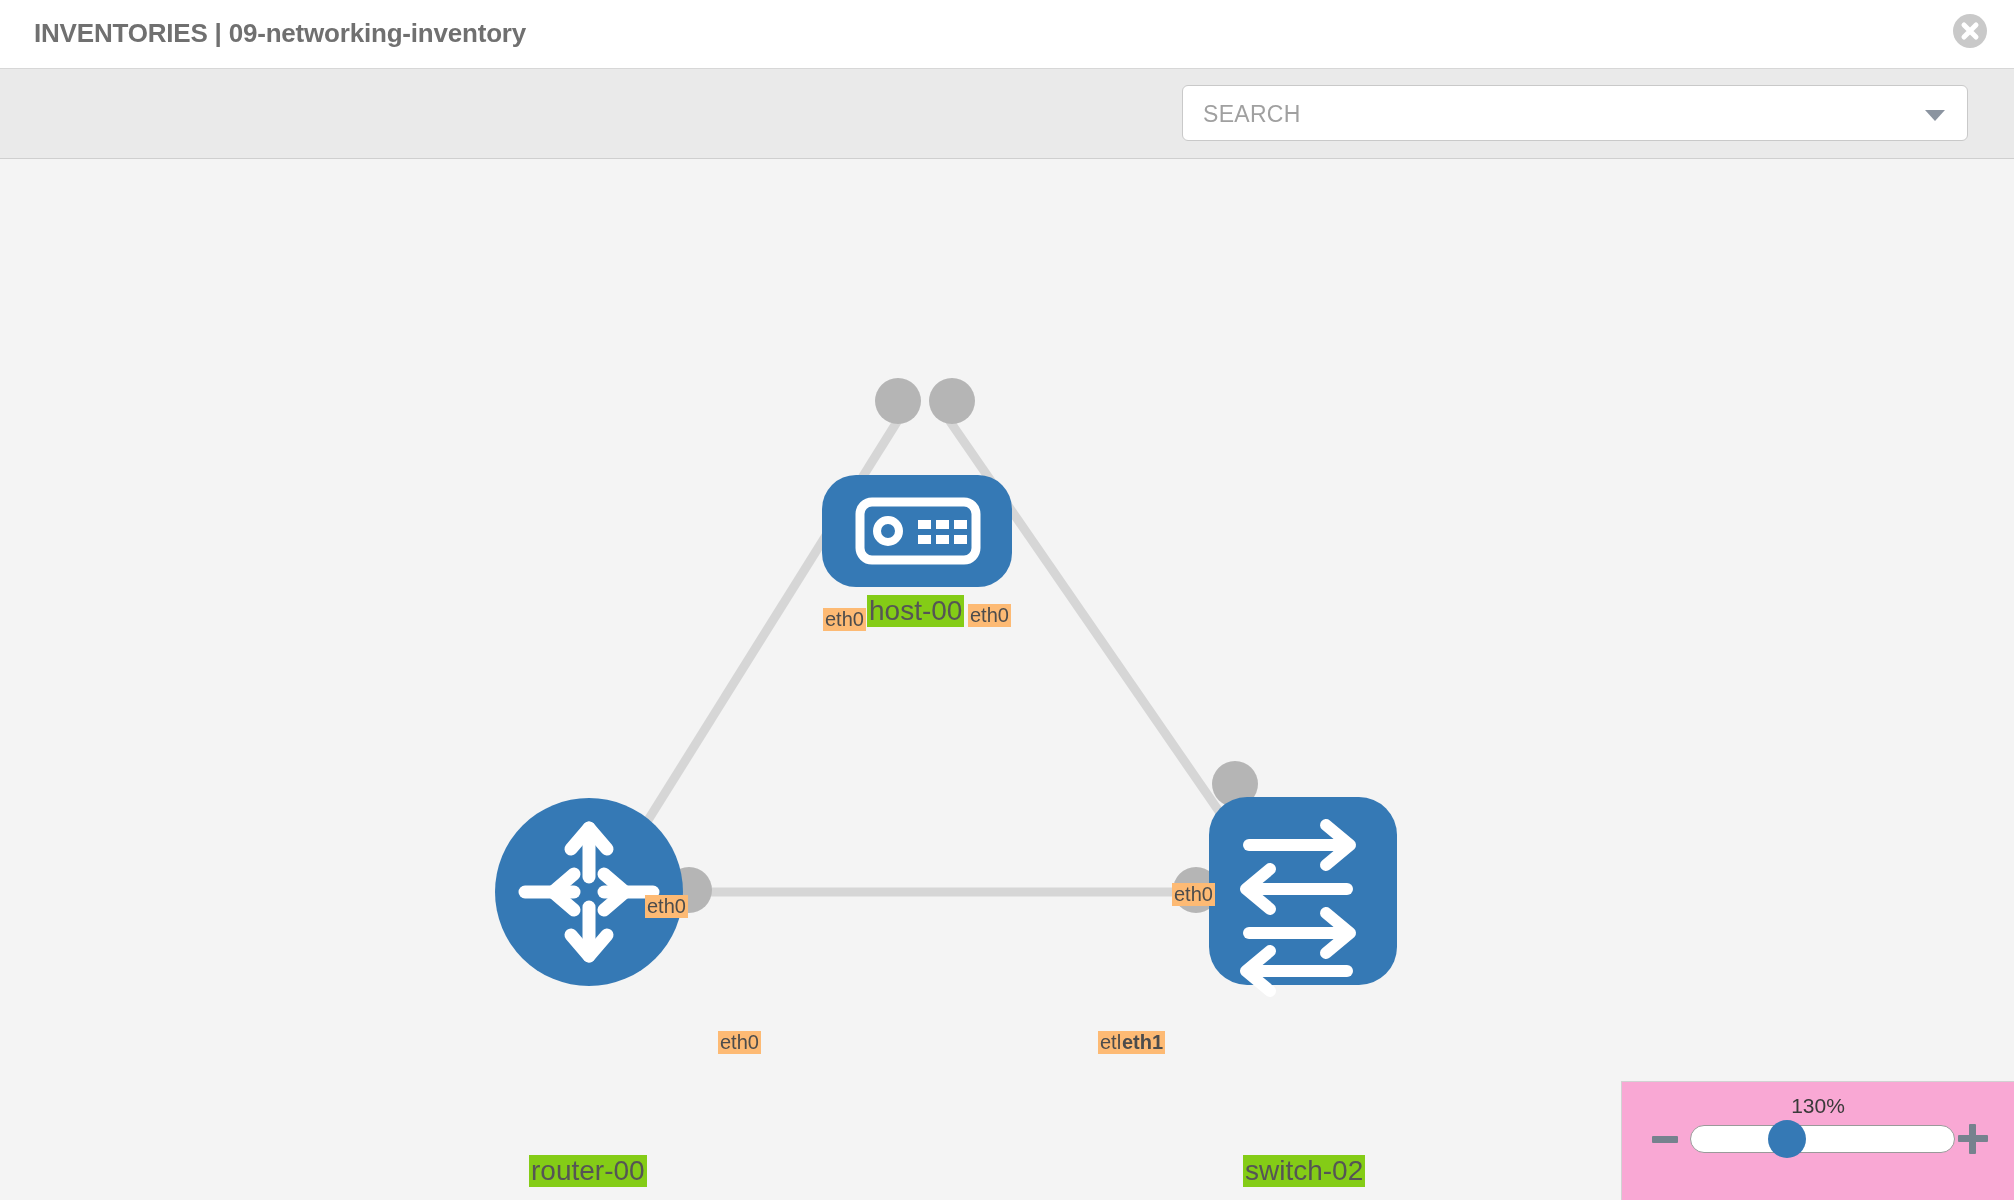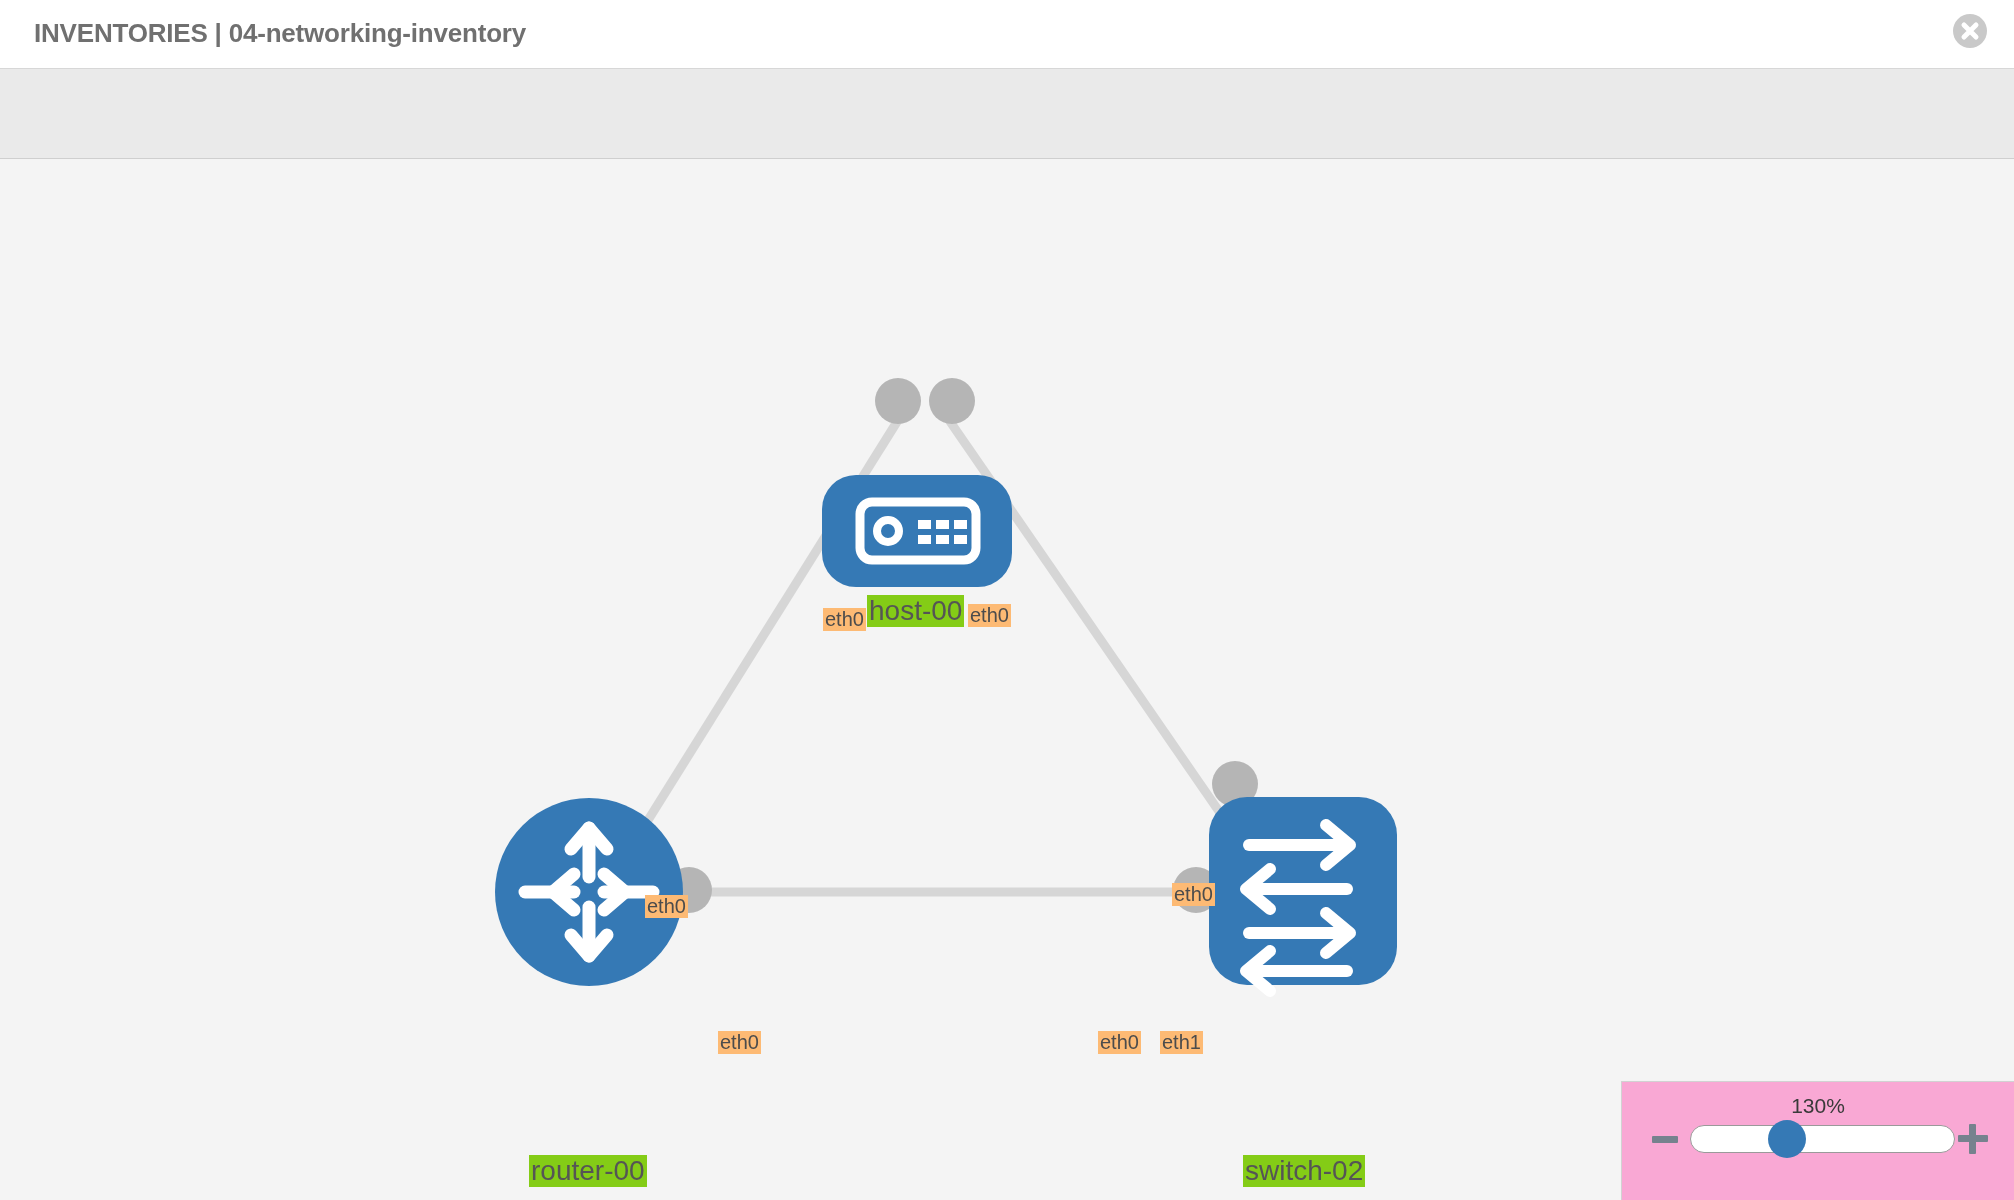--- a/index.html
+++ b/index.html
@@ -219,21 +219,21 @@
     border-radius: 50%;
     cursor: pointer;
   }
 </style>
 </head>
 <body>
 
 <div id="app">
 
   <div class="header">
-    <div class="header-title">INVENTORIES | 04-networking-inventory</div>
+    <div class="header-title">INVENTORIES | 09-networking-inventory</div>
 
     <div class="close-btn">
       <svg width="36" height="36" viewBox="0 0 36 36">
         <circle cx="18" cy="18" r="17" fill="#c9c9c9"></circle>
         <path d="M12 12 L24 24 M24 12 L12 24" stroke="#ffffff" stroke-width="5" stroke-linecap="round"></path>
       </svg>
     </div>
   </div>
 
   <div class="toolbar">
@@ -247,20 +247,24 @@
 
     <div class="tool-icon key">
       <svg width="44" height="44" viewBox="0 0 44 44">
         <circle cx="15" cy="18" r="9.5" fill="none" stroke="#7c8590" stroke-width="5"></circle>
         <path d="M21.5 24 L36 38" stroke="#7c8590" stroke-width="5" stroke-linecap="round"></path>
         <path d="M29 27 L35 27" stroke="#7c8590" stroke-width="4.5" stroke-linecap="round"></path>
         <path d="M33 32 L38.5 32" stroke="#7c8590" stroke-width="4.5" stroke-linecap="round"></path>
       </svg>
     </div>
 
+    <div class="search-box">
+      <span class="label">SEARCH</span>
+      <span class="caret"></span>
+    </div>
   </div>
 
   <div class="canvas">
 
     <svg width="2014" height="1041">
 
       <g>
         <line x1="905" y1="250" x2="610" y2="722" stroke="#d6d6d6" stroke-width="9"></line>
         <line x1="940" y1="248" x2="1245" y2="690" stroke="#d6d6d6" stroke-width="9"></line>
         <line x1="676" y1="733" x2="1200" y2="733" stroke="#d6d6d6" stroke-width="9"></line>
@@ -320,21 +324,21 @@
     <div class="node-label" style="left:867px; top:436px;">host-00</div>
     <div class="node-label" style="left:529px; top:996px;">router-00</div>
     <div class="node-label" style="left:1243px; top:996px;">switch-02</div>
 
     <div class="iface-label" style="left:823px;  top:449px;">eth0</div>
     <div class="iface-label" style="left:968px;  top:445px;">eth0</div>
     <div class="iface-label" style="left:645px;  top:736px;">eth0</div>
     <div class="iface-label" style="left:1172px; top:724px;">eth0</div>
     <div class="iface-label" style="left:718px;  top:872px;">eth0</div>
     <div class="iface-label" style="left:1098px; top:872px;">eth0</div>
-    <div class="iface-label" style="left:1160px; top:872px;">eth1</div>
+    <div class="iface-label" style="left:1120px; top:872px;font-weight:bold;">eth1</div>
   </div>
 
   <div class="zoom-panel">
     <div class="zoom-value">130%</div>
     <div class="zoom-minus"></div>
     <div class="zoom-track"></div>
     <div class="zoom-thumb"></div>
     <div class="zoom-plus"></div>
   </div>
 

